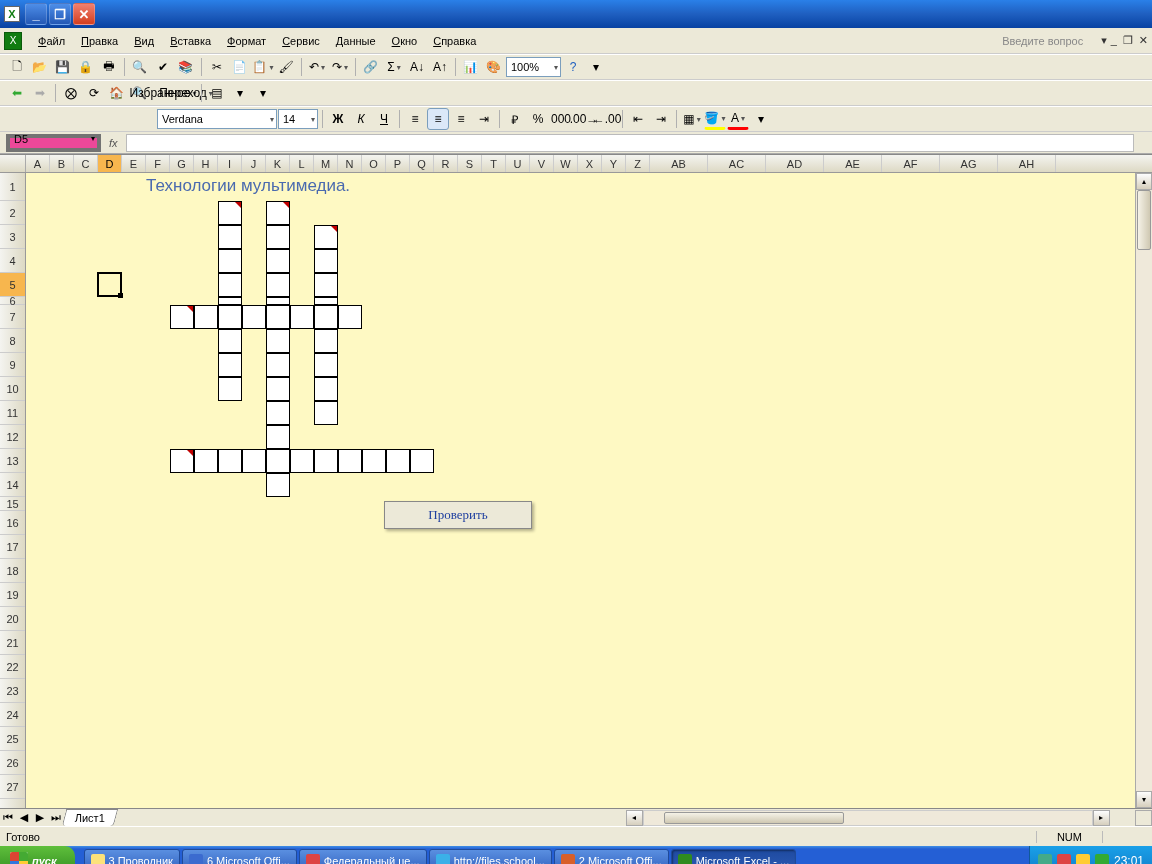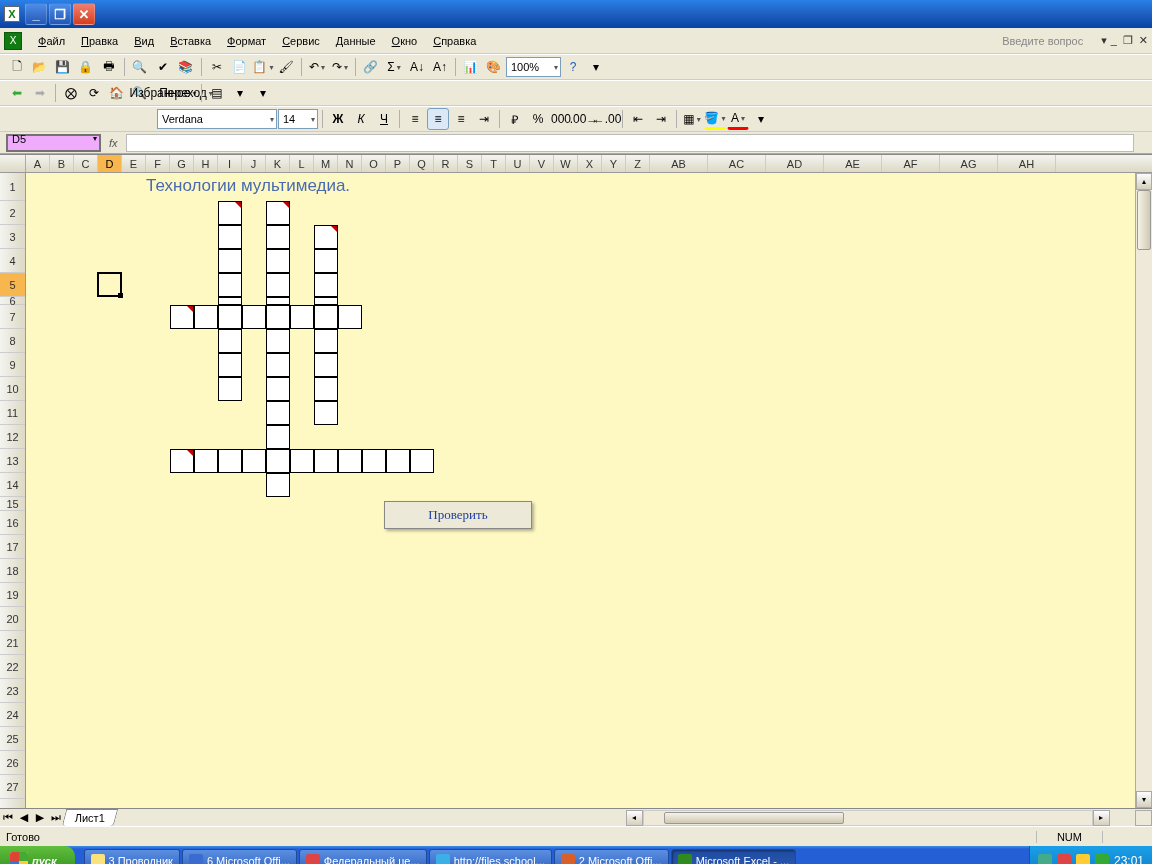--- a/index.html
+++ b/index.html
@@ -28,21 +28,21 @@
 .toolbar { height: 26px; background: #ece9d8; display:flex; align-items:center; padding: 2px 6px; border-top:1px solid #fff; border-bottom:1px solid #ccc; gap:1px; }
 .tbtn { width:22px; height:22px; display:flex; align-items:center; justify-content:center; border:1px solid transparent; border-radius:3px; font-size:12px; cursor:default;}
 .tsep { width:1px; height:18px; background:#b0b0b0; margin:0 3px; }
 .tdd::after { content:"▾"; font-size:8px; margin-left:2px; color:#555;}
 .combo { height:20px; background:#fff; border:1px solid #7b9ebd; display:flex; align-items:center; padding:0 14px 0 4px; position:relative; font-size:11px;}
 .combo::after { content:"▾"; position:absolute; right:2px; font-size:8px; color:#555;}
 .urlbar { flex:1; height:20px; background:#fff; border:1px solid #7b9ebd; padding:0 4px; display:flex; align-items:center; font-size:11px; margin: 0 4px; }
 
 
 .fbrow { height: 22px; background:#ece9d8; display:flex; align-items:center; border-bottom:1px solid #aaa;}
-.namebox { width: 95px; margin-left:6px; height:18px; background:#f0abfc; border:2px solid #737373; display:flex; align-items:center; padding:0 14px 8px 4px; position:relative;}
+.namebox { width: 95px; margin-left:6px; height:18px; background:#ec4899; border:4px solid #737373; display:flex; align-items:center; padding:0 14px 8px 4px; position:relative;}
 .namebox::after{content:"▾"; position:absolute; right:2px; font-size:8px;}
 .fxlabel { padding: 0 8px; font-style:italic; color:#555;}
 .fbar { flex:1; height:18px; background:#fff; border:1px solid #bbb; margin-right:18px;}
 
 
 .gridwrap { position:relative; height: 654px; background:#fff; display:flex; flex-direction:column; border-top:1px solid #888;}
 .colheaders { display:flex; height:18px; background: linear-gradient(#f4f4f0,#ddd9c4); border-bottom:1px solid #999; font-size:11px;}
 .corner { width:26px; border-right:1px solid #aaa; background:linear-gradient(#f4f4f0,#ddd9c4);}
 .colh { border-right:1px solid #ccc; text-align:center; line-height:18px; color:#333; cursor:default;}
 .colh.sel { background:#f7b64e; color:#000;}

